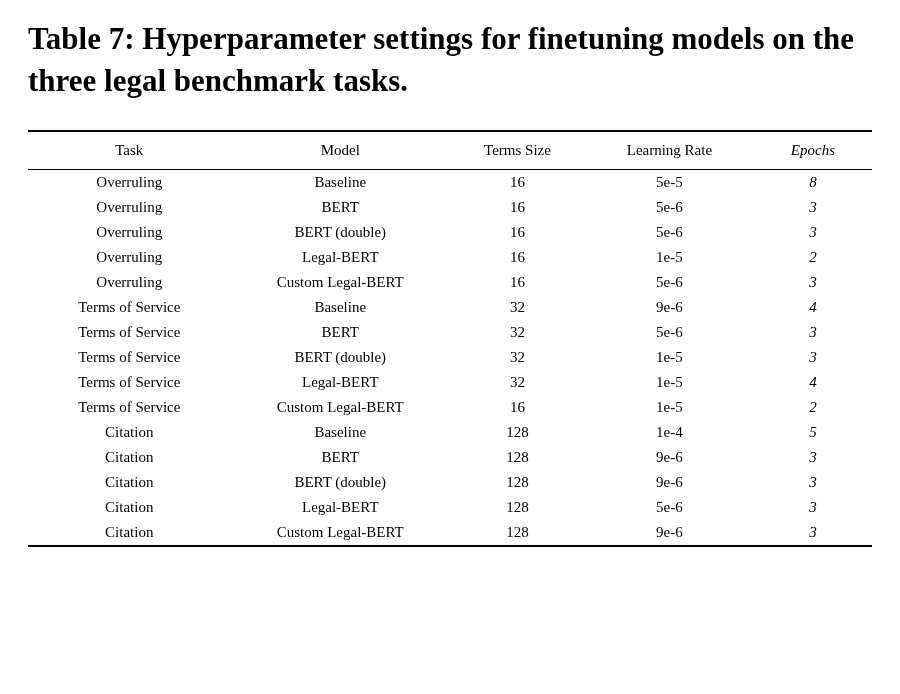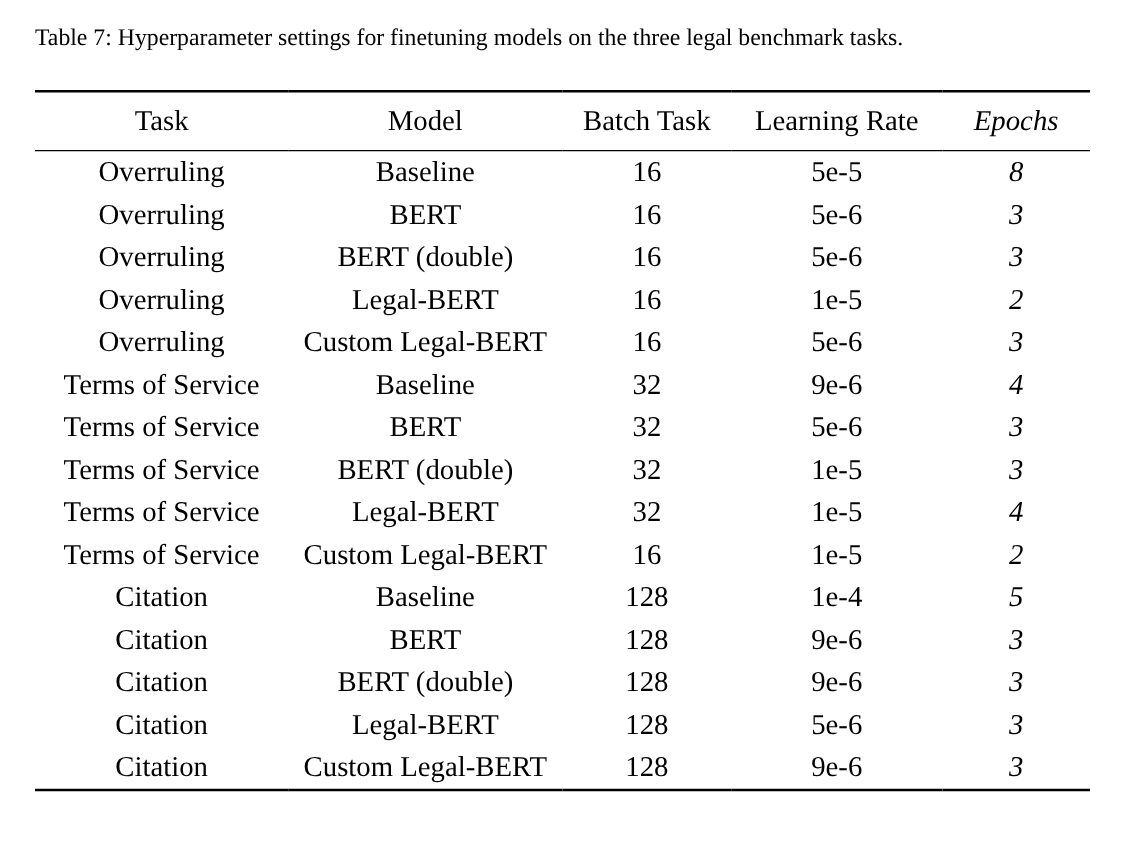--- a/index.html
+++ b/index.html
@@ -8,29 +8,29 @@
       box-sizing: border-box;
     }
     body {
       font-family: Georgia, 'Times New Roman', serif;
       background: #fff;
       padding: 18px 28px;
       width: 900px;
       color: #000;
     }
     .caption {
-      font-weight: 400;
-      font-size: 19px;
+      font-weight: 700;
+      font-size: 31px;
       line-height: 1.35;
       margin-bottom: 28px;
     }
     table {
       width: 100%;
       border-collapse: collapse;
-      font-size: 23px;
+      font-size: 15px;
     }
     thead tr {
       border-top: 2px solid #000;
       border-bottom: 1.5px solid #000;
     }
     tbody {
       border-bottom: 2px solid #000;
     }
     th {
       font-weight: 400;
@@ -52,21 +52,21 @@
 </head>
 <body>
 
 <div class="caption">Table 7: Hyperparameter settings for finetuning models on the three legal benchmark tasks.</div>
 
 <table>
   <thead>
     <tr>
       <th>Task</th>
       <th>Model</th>
-      <th>Batch Task</th>
+      <th>Terms Size</th>
       <th>Learning Rate</th>
       <th>Epochs</th>
     </tr>
   </thead>
   <tbody>
     <tr>
       <td>Overruling</td>
       <td>Baseline</td>
       <td>16</td>
       <td>5e-5</td>

